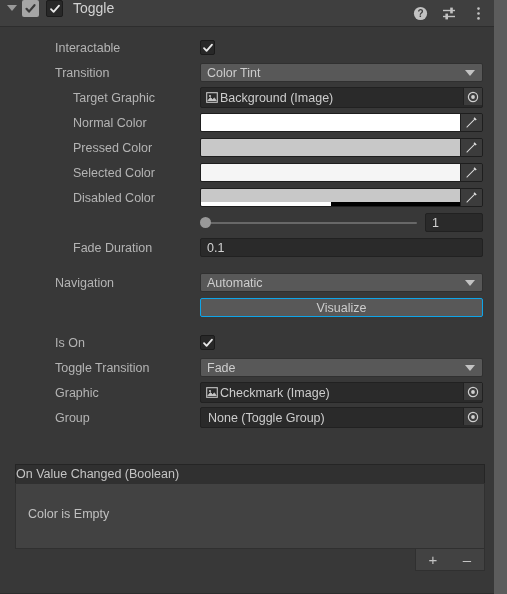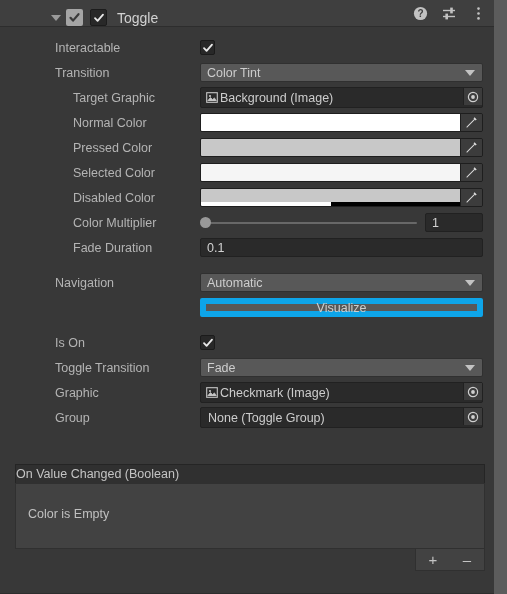--- a/index.html
+++ b/index.html
@@ -45,23 +45,22 @@
     height: 594px;
     background: #383838;
   }
 
   
   .comp-header {
     position: relative;
     height: 27px;
     background: #3f3f3f;
     display: flex;
-    align-items: flex-end;
+    align-items: flex-start;
     border-bottom: 1px solid #2d2d2d;
-    padding-left: 44px;
   }
   .foldout {
     width: 16px; height: 16px;
     margin-left: 4px;
     display: flex; align-items: center; justify-content: center;
     cursor: pointer;
   }
   .foldout .tri {
     width: 0; height: 0;
     border-left: 5px solid transparent;
@@ -283,21 +282,21 @@
     display: flex;
     align-items: center;
     padding-left: 6px;
     cursor: text;
   }
 
   
   .btn {
     height: 19px;
     background: #585858;
-    border: 6px solid #0ea5e9;
+    border: 1px solid #0ea5e9;
     border-radius: 2px;
     color: #cdcdcd;
     font-size: 12.5px;
     display: flex;
     align-items: center;
     justify-content: center;
     cursor: pointer;
   }
 
   
@@ -522,21 +521,20 @@
           <div class="eyedrop">
             <svg width="13" height="13" viewBox="0 0 13 13">
               <path d="M9.6 1.3 L11.7 3.4 L10.6 4.5 L9.9 3.8 L4.2 9.5 L2.0 11.7 L1.3 11.0 L3.5 8.8 L9.2 3.1 L8.5 2.4 Z" fill="#dadada"></path>
             </svg>
           </div>
         </div>
       </div>
     </div>
 
     <div class="row">
-      <div class="lbl indent">Color Multiplier</div>
       <div class="field">
         <div class="sliderrow">
           <div class="slider">
             <div class="track"></div>
             <div class="handle" style="left: calc(0%);"></div>
           </div>
           <div class="numfield">1</div>
         </div>
       </div>
     </div>

